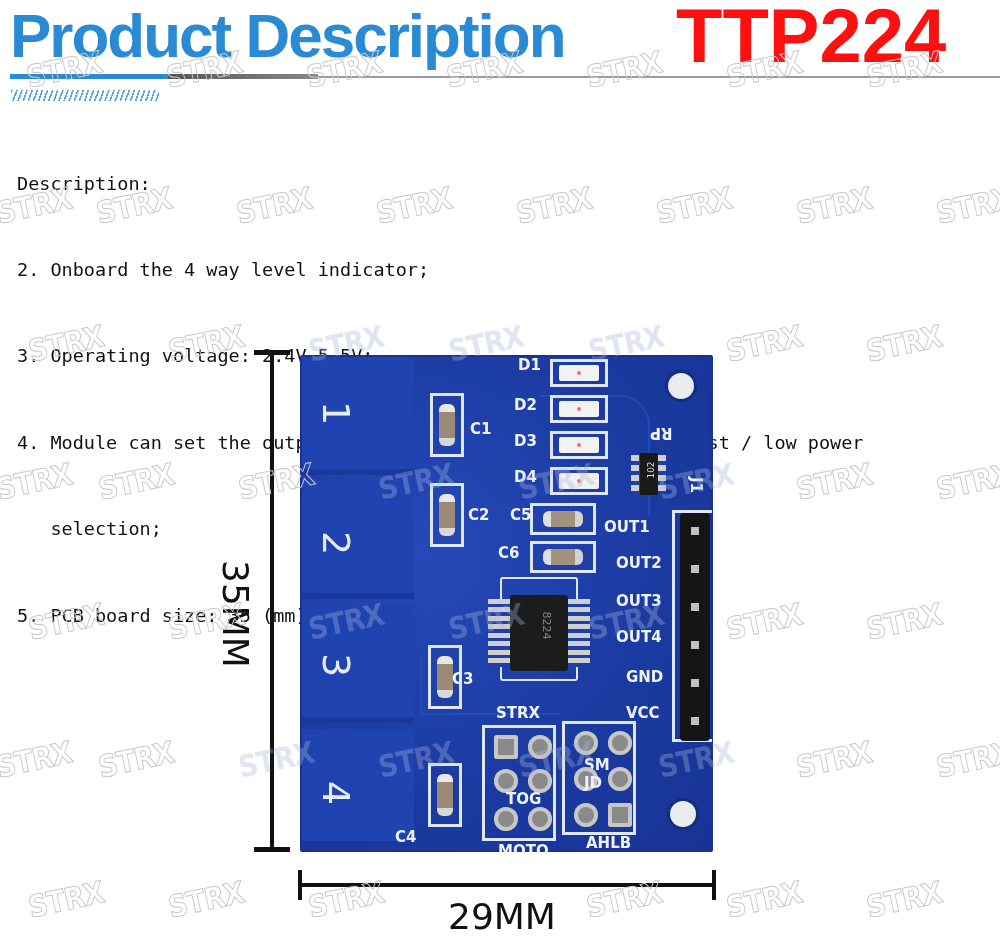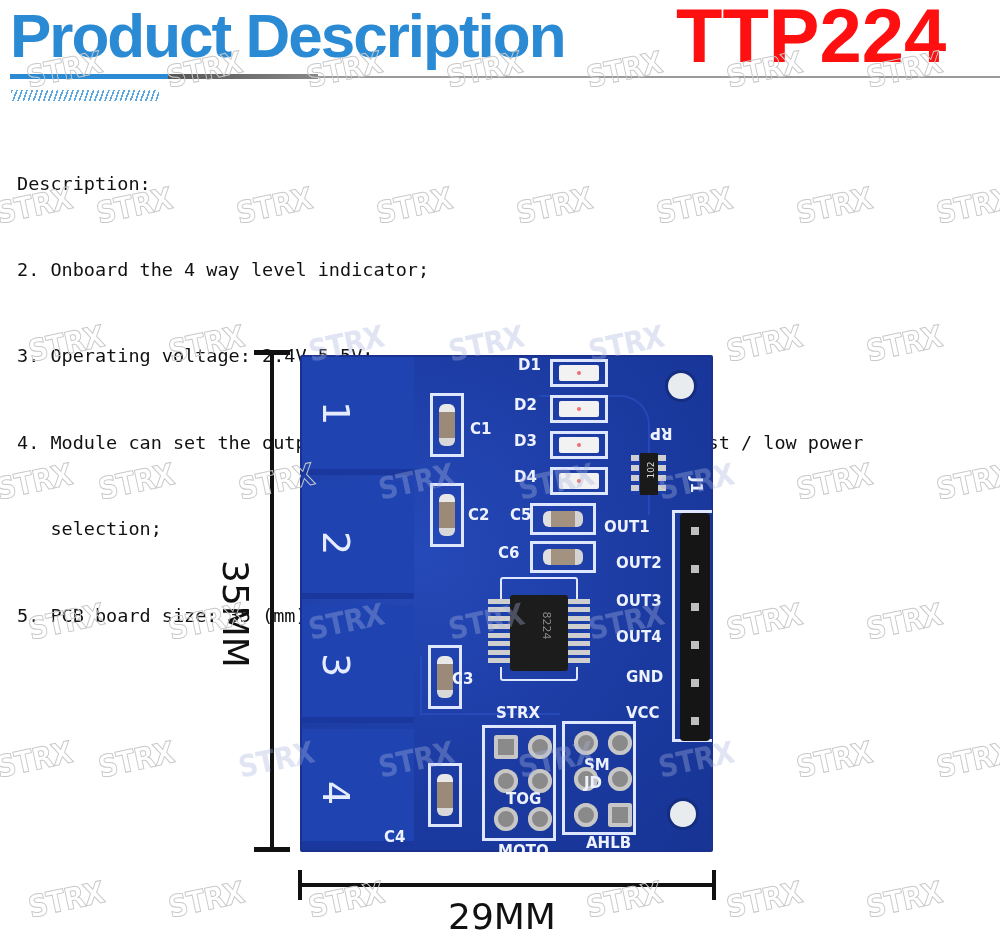--- a/index.html
+++ b/index.html
@@ -152,21 +152,21 @@
       <div class="cap-body"></div>
     </div>
   <div class="silk" style="left:168px;top:152px">C2</div>
   <div class="cap-frame" style="left:128px;top:290px">
       <div class="cap-body"></div>
     </div>
   <div class="silk" style="left:152px;top:316px">C3</div>
   <div class="cap-frame" style="left:128px;top:408px">
       <div class="cap-body"></div>
     </div>
-  <div class="silk" style="left:84px;top:474px">C4</div>
+  <div class="silk" style="left:95px;top:474px">C4</div>
 
   <div class="led-frame" style="left:250px;top:4px">
       <div class="led-body">
         <div class="led-dot"></div>
       </div>
     </div>
   <div class="silk" style="left:218px;top:2px">D1</div>
   <div class="led-frame" style="left:250px;top:40px">
       <div class="led-body">
         <div class="led-dot"></div>

